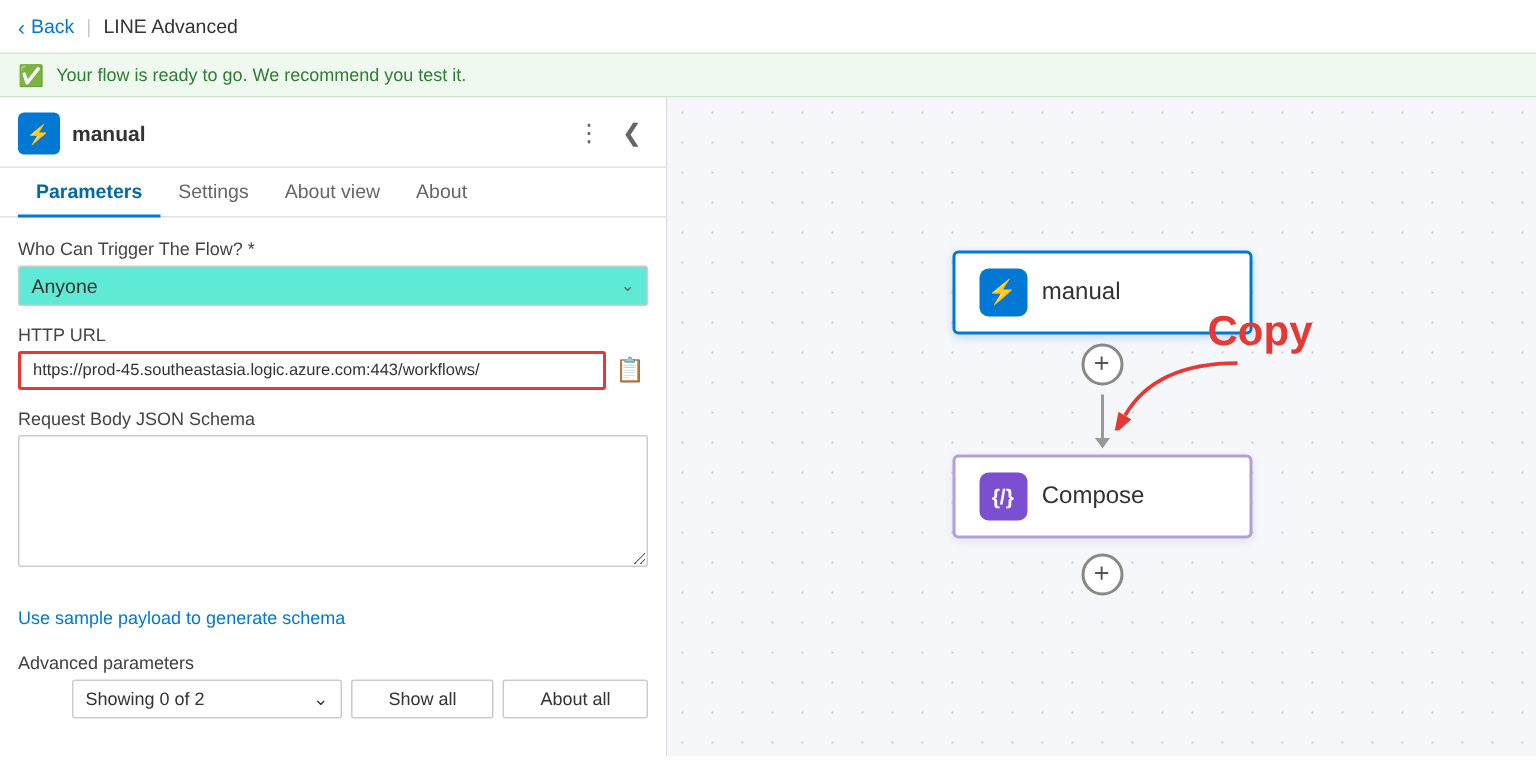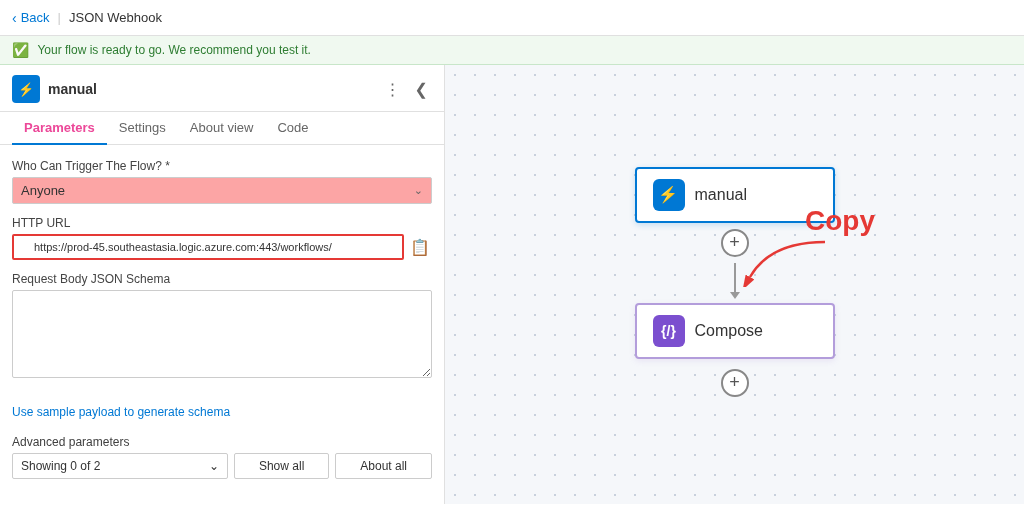--- a/index.html
+++ b/index.html
@@ -71,49 +71,49 @@
       border-bottom: 1px solid #e0e0e0;
     }
     .tab {
       padding: 8px 12px;
       font-size: 13px; color: #666;
       cursor: pointer;
       border-bottom: 2px solid transparent;
       margin-bottom: -1px;
     }
     .tab.active {
-      color: #ec4899;
+      color: #0369a1;
       border-bottom: 2px solid #0078d4;
       font-weight: 600;
     }
 
     
     .panel-content { padding: 14px 12px; }
 
     .field-group { margin-bottom: 12px; }
     .field-label {
       font-size: 12px; color: #444; margin-bottom: 4px;
     }
 
     .dropdown-field {
       display: flex; align-items: center; justify-content: space-between;
       border: 1px solid #ccc; padding: 5px 8px;
-      border-radius: 2px; background: #fca5a5; cursor: pointer;
+      border-radius: 2px; background: #5eead4; cursor: pointer;
       font-size: 13px; color: #333;
     }
     .dropdown-arrow { color: #666; font-size: 11px; }
 
     .url-field-wrap {
       display: flex; align-items: center; gap: 4px;
     }
     .url-input {
       flex: 1;
       border: 2px solid #e53935;
       border-radius: 2px;
-      padding: 5px 20px;
+      padding: 5px 8px;
       font-size: 11px; color: #333;
       background: #fff;
       outline: none;
     }
     .copy-icon-btn {
       background: none; border: none; cursor: pointer;
       color: #0078d4; font-size: 16px; padding: 2px;
     }
 
     .schema-textarea {
@@ -136,20 +136,21 @@
     .advanced-section { margin-top: 16px; }
     .advanced-label { font-size: 12px; color: #404040; margin-bottom: 4px; }
     .advanced-row { display: flex; gap: 6px; align-items: center; }
     .advanced-dropdown {
       flex: 1;
       border: 1px solid #ccc; padding: 5px 8px;
       border-radius: 2px; background: #fff;
       font-size: 12px; color: #333;
       display: flex; align-items: center; justify-content: space-between;
       cursor: pointer;
+      margin-left: 36px;
     }
     .adv-btn {
       border: 1px solid #ccc; background: #fff;
       padding: 5px 24px; border-radius: 2px;
       font-size: 12px; color: #333; cursor: pointer;
     }
 
     
     .right-panel {
       flex: 1;
@@ -242,21 +243,21 @@
   </style>
 </head>
 <body>
 
 <div class="top-bar">
   <div class="back-btn">
     <span class="back-arrow">‹</span>
     <span>Back</span>
   </div>
   <span class="separator">|</span>
-  <span class="page-title">JSON Webhook</span>
+  <span class="page-title">LINE Advanced</span>
 </div>
 
 <div class="banner">
   <span class="banner-icon">✅</span>
   <span>Your flow is ready to go. We recommend you test it.</span>
 </div>
 
 <div class="main-layout">
 
   <div class="left-panel">
@@ -271,21 +272,21 @@
       <div class="panel-header-right">
         <button class="icon-btn">⋮</button>
         <button class="icon-btn">❮</button>
       </div>
     </div>
 
     <div class="tabs">
       <div class="tab active">Parameters</div>
       <div class="tab">Settings</div>
       <div class="tab">About view</div>
-      <div class="tab">Code</div>
+      <div class="tab">About</div>
     </div>
 
     <div class="panel-content">
 
       <div class="field-group">
         <div class="field-label">
           <span>Who Can Trigger The Flow? *</span>
         </div>
         <div class="dropdown-field">
           <span>Anyone</span>

